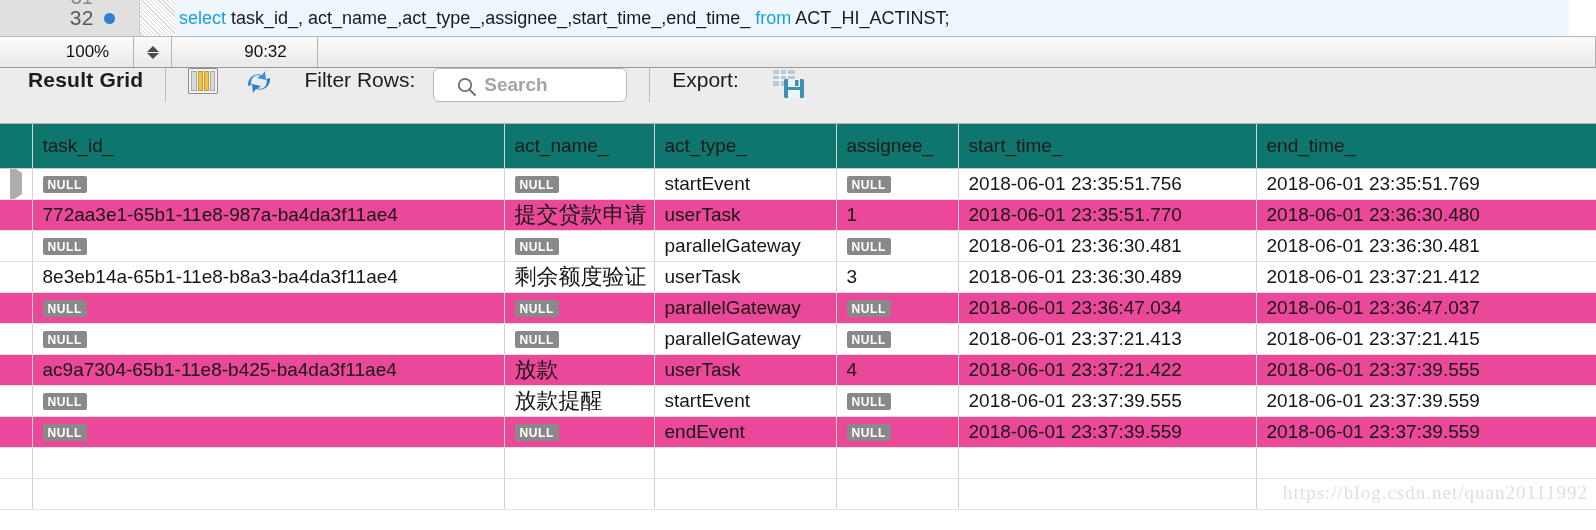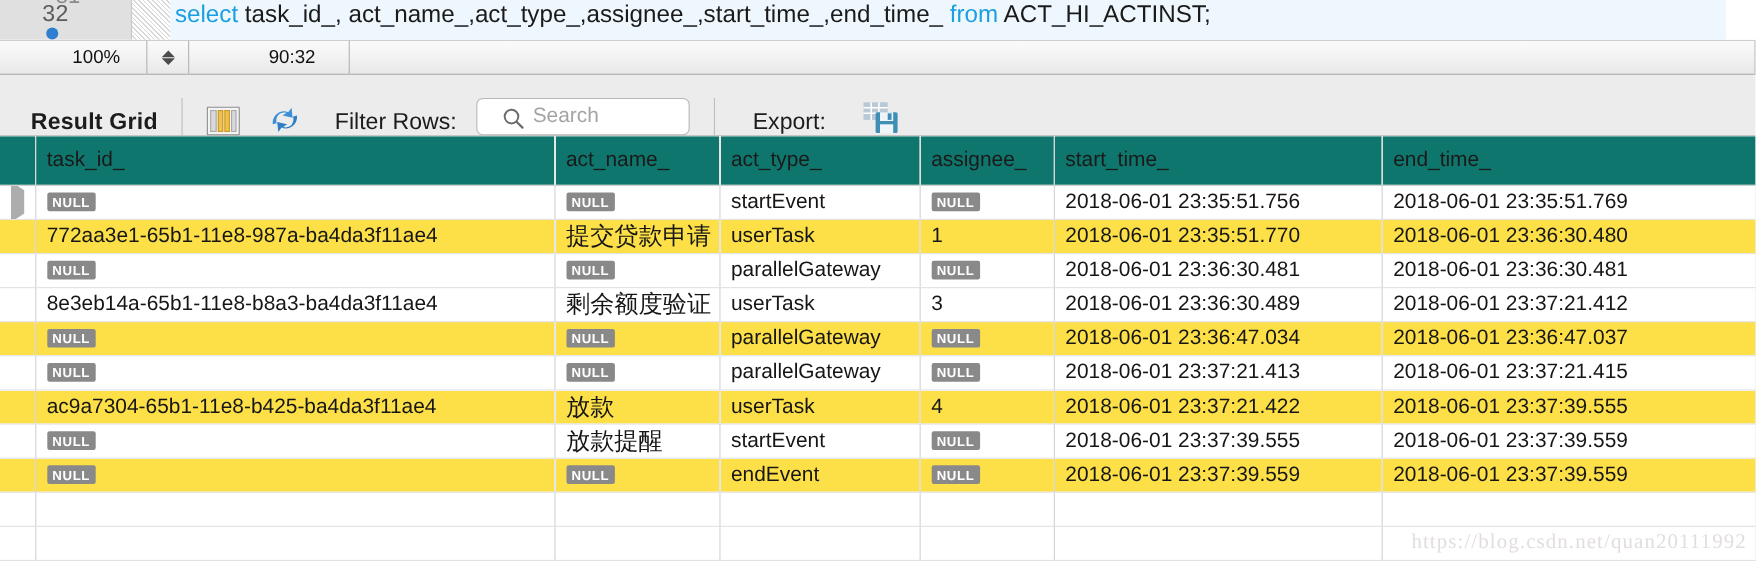--- a/index.html
+++ b/index.html
@@ -17,30 +17,29 @@
 
   
   .sql-strip {
     display: flex;
     align-items: stretch;
     height: 36px;
     background: #ffffff;
     position: relative;
   }
   .sql-gutter {
-    width: 120px;
+    width: 140px;
     background: #e0e0e0;
     border-right: 1px solid #c8c8c8;
     display: flex;
     align-items: center;
     justify-content: flex-end;
     padding-right: 8px;
     box-sizing: border-box;
     position: relative;
-    flex-direction: column;
   }
   .sql-lineno {
     font-size: 21px;
     color: #5a5a5a;
     font-family: "Liberation Sans", sans-serif;
     letter-spacing: 0.5px;
     margin-right: 10px;
   }
   .sql-lineno-prev {
     position: absolute;
@@ -63,22 +62,22 @@
         45deg,
         #ffffff 0px, #ffffff 2px,
         #d8d8d8 2px, #d8d8d8 3px
       );
     border-right: 0px solid transparent;
   }
   .sql-code {
     flex: 1;
     background: #eef7fd;
     display: flex;
-    align-items: flex-start;
-    font-size: 22px;
+    align-items: center;
+    font-size: 18px;
     white-space: pre;
     color: #1a1a1a;
     padding-left: 4px;
     box-sizing: border-box;
     overflow: hidden;
   }
   .sql-code .kw { color: #1a9fe0; }
   .sql-right-gap {
     width: 27px;
     background: #ffffff;
@@ -119,21 +118,21 @@
     border-right: 6px solid transparent;
   }
   .chev-up { border-bottom: 6px solid #4b4b4b; }
   .chev-dn { border-top: 6px solid #4b4b4b; }
   .zoom-pos { width: 104px; }
   .zoom-rest { flex: 1; }
 
   
   .toolbar {
     display: flex;
-    align-items: flex-end;
+    align-items: flex-start;
     height: 56px;
     background: #ececec;
     border-bottom: 1px solid #b5b5b5;
     padding-left: 28px;
     box-sizing: border-box;
   }
   .tb-title {
     font-size: 21px;
     font-weight: bold;
     color: #1c1c1c;
@@ -179,20 +178,21 @@
     width: 194px;
     height: 34px;
     background: #ffffff;
     border: 1px solid #b8b8b8;
     border-radius: 6px;
     display: flex;
     align-items: center;
     box-sizing: border-box;
     padding-left: 50px;
     position: relative;
+    font-weight: bold;
   }
   .search-box .mag {
     position: absolute;
     left: 22px; top: 7px;
   }
   .search-ph {
     font-size: 19px;
     color: #a5a5a5;
   }
   .icon-export {
@@ -229,21 +229,21 @@
     border-bottom: 1px solid #c9c9c9;
     font-size: 19px;
     color: #1a1a1a;
     vertical-align: middle;
   }
   table.grid tbody td {
     height: 31px;
     vertical-align: middle;
   }
   tr.odd td { background: #ffffff; }
-  tr.even td { background: #fde047; }
+  tr.even td { background: #ec4899; }
 
   .col-marker { width: 32px; padding-left: 0 !important; }
   .col-task   { width: 472px; }
   .col-name   { width: 150px; }
   .col-type   { width: 182px; }
   .col-assign { width: 122px; }
   .col-start  { width: 298px; }
   .col-end    { width: 340px; }
 
   .row-marker {
@@ -329,21 +329,21 @@
     <span class="mag">
       <svg width="22" height="22" viewBox="0 0 22 22">
         <circle cx="9" cy="9" r="6.2" fill="none" stroke="#6d6d6d" stroke-width="1.8"></circle>
         <line x1="13.6" y1="13.6" x2="19" y2="19" stroke="#6d6d6d" stroke-width="2" stroke-linecap="round"></line>
       </svg>
     </span>
     <span class="search-ph">Search</span>
   </span>
 
   <span class="tb-sep"></span>
-  <span class="tb-label" style="margin-left:12px">Export:</span>
+  <span class="tb-label" style="margin-left:0">Export:</span>
 
   <span class="icon-export">
     <svg width="36" height="32" viewBox="0 0 36 32">
       <g fill="#9fb3c4">
         <rect x="2" y="2" width="22" height="16" fill="#b9c9d6"></rect>
         <g stroke="#ffffff" stroke-width="1.4">
           <line x1="2" y1="7" x2="24" y2="7"></line>
           <line x1="2" y1="12" x2="24" y2="12"></line>
           <line x1="9" y1="2" x2="9" y2="18"></line>
           <line x1="16" y1="2" x2="16" y2="18"></line>

